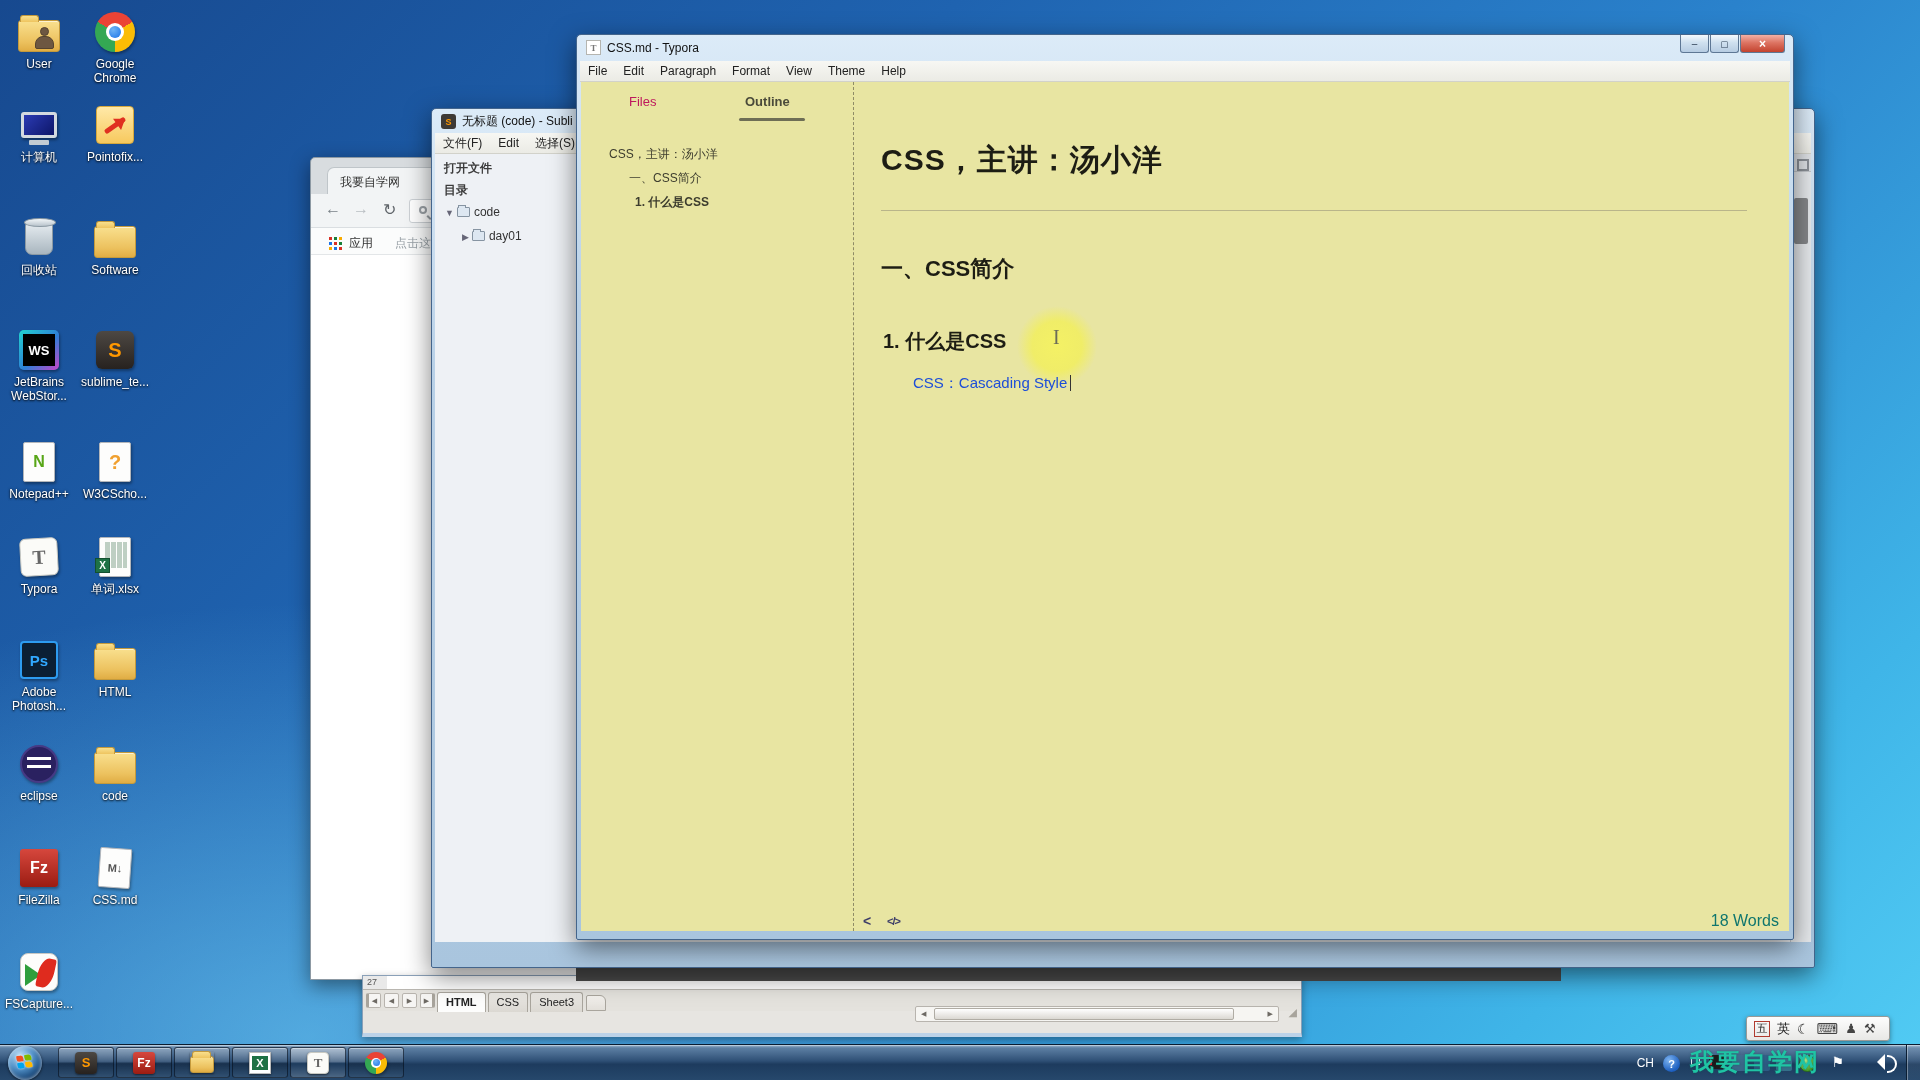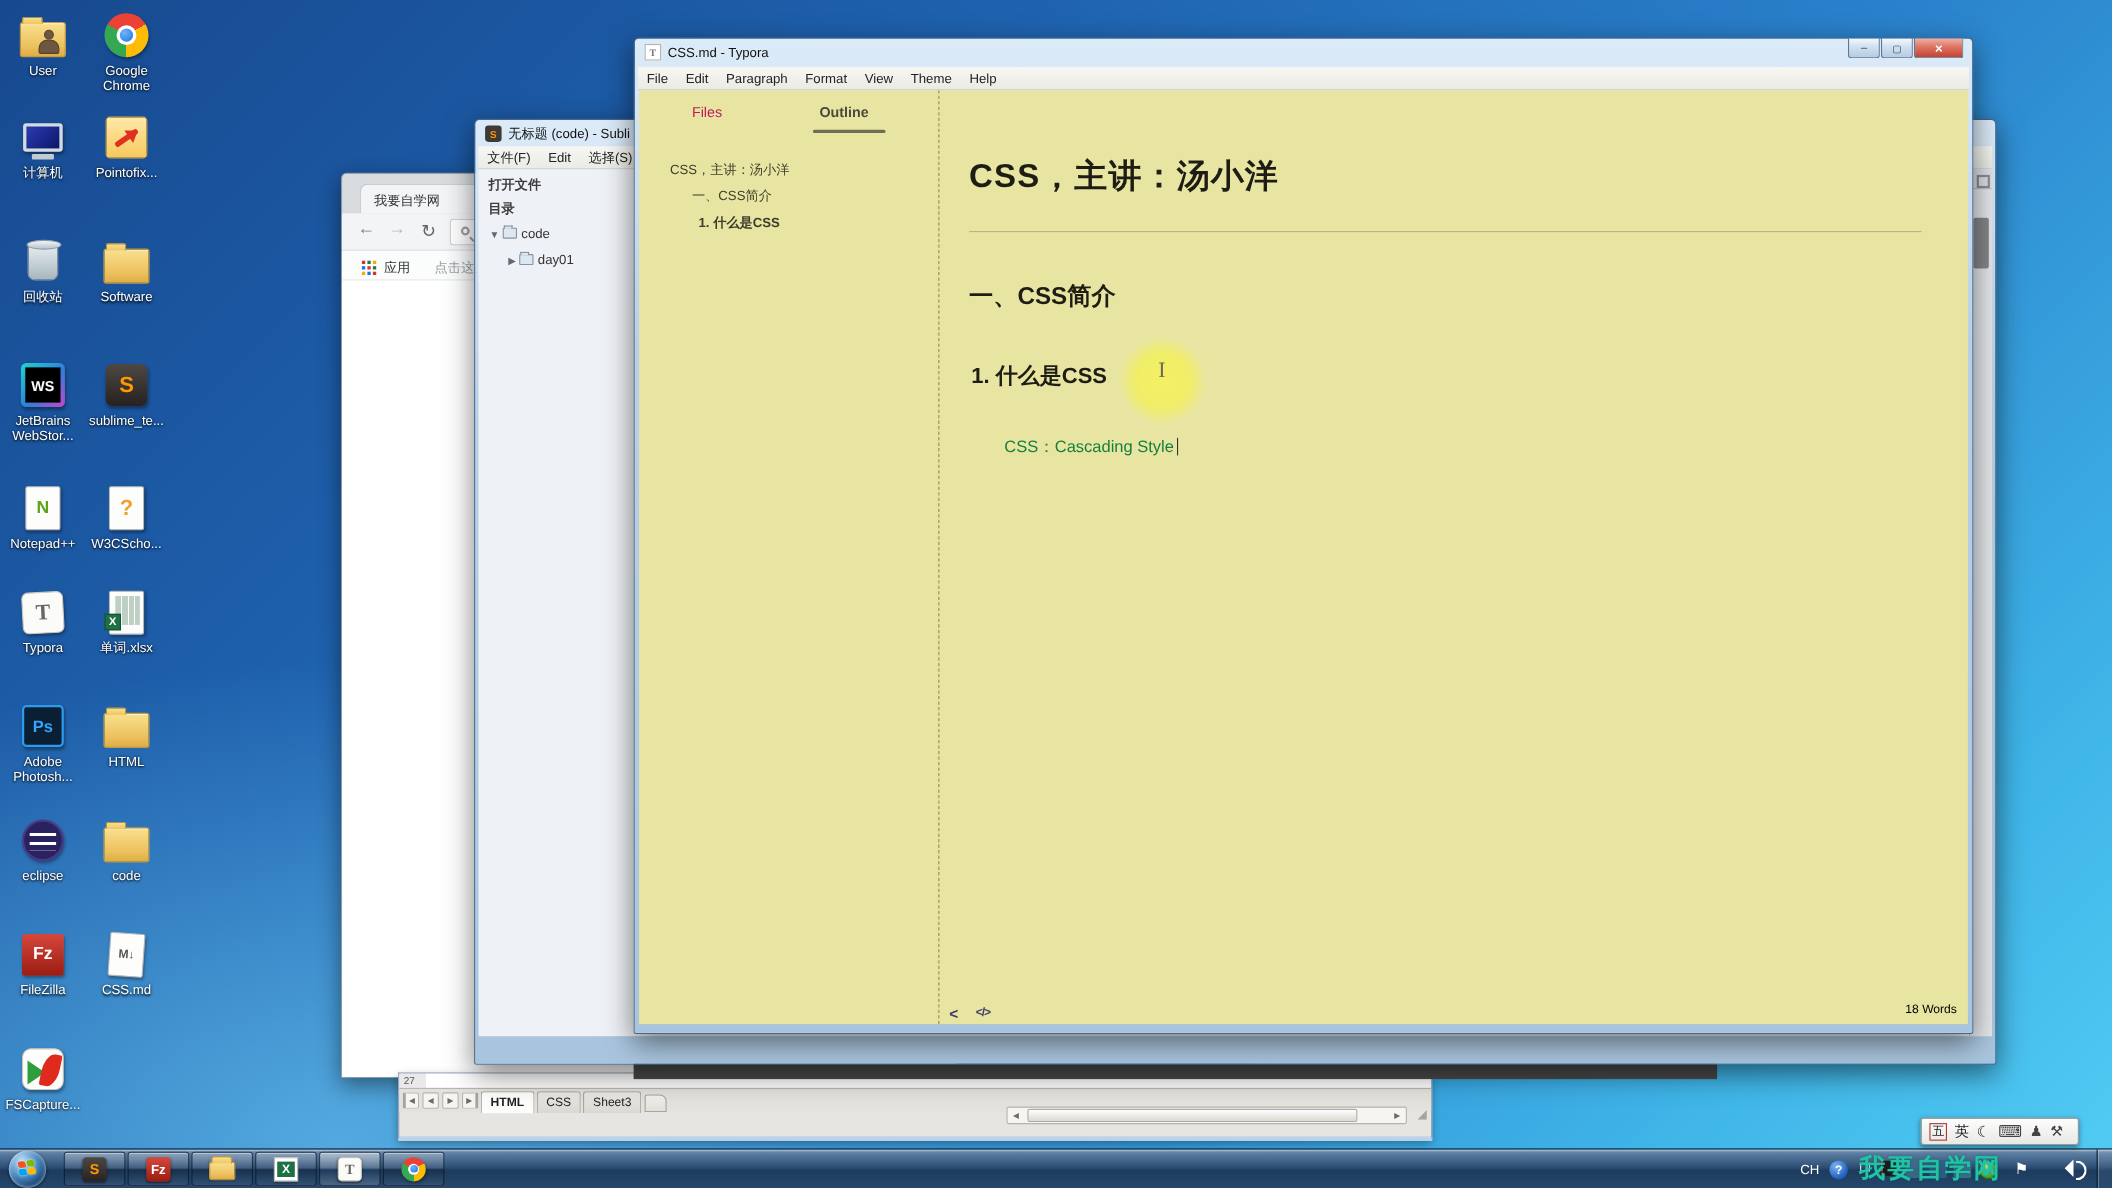--- a/index.html
+++ b/index.html
@@ -85,27 +85,27 @@
   #typwin { left:576px; top:34px; width:1218px; height:906px; z-index:5; }
   .tcontent { position:absolute; left:4px; right:4px; top:47px; bottom:8px; background:#e8e5a2; overflow:hidden; }
   .vsep { position:absolute; left:272px; top:0; bottom:0; border-left:1px dashed #8f8c66; }
   .ttabs { position:absolute; top:12px; font-size:13px; }
   .outline-ul { position:absolute; left:158px; top:36px; width:66px; height:3px; background:#6e6e55; border-radius:2px; }
   .oitem { position:absolute; font-size:12px; color:#3d3d2e; white-space:nowrap; }
   .doc-title { position:absolute; left:300px; top:58px; font-size:30px; font-weight:600; color:#1d1d14; letter-spacing:1px; }
   .doc-hr { position:absolute; left:300px; right:42px; top:128px; border-top:1px solid #b9b58a; }
   .doc-h2 { position:absolute; left:300px; top:172px; font-size:22px; font-weight:bold; color:#1d1d14; }
   .doc-h3 { position:absolute; left:302px; top:246px; font-size:20px; font-weight:600; color:#1d1d14; }
-  .doc-p { position:absolute; left:332px; top:292px; font-size:15px; color:#15803d;margin-top:23px; }
+  .doc-p { position:absolute; left:332px; top:292px; font-size:15px; color:#1d4ed8; }
   .caret { display:inline-block; width:1px; height:16px; background:#333; margin-left:3px; vertical-align:-3px; }
   .hlcircle { position:absolute; left:436px; top:224px; width:80px; height:80px; border-radius:50%;
      background:radial-gradient(closest-side,#f4f165 0%,#f0ed68 62%, rgba(240,237,104,0) 100%); }
   .ibeam { position:absolute; left:472px; top:244px; font-family:"Liberation Serif",serif; font-size:20px; color:#6c6c58; }
   .tfoot-ic { position:absolute; font-weight:bold; color:#3d3d68; }
-  .wordcount { position:absolute; right:10px; top:830px; font-size:11px; color:#000000; }
+  .wordcount { position:absolute; right:10px; top:830px; font-size:16px; color:#0f766e; }
 
   
   #darkstrip { left:576px; top:967px; width:985px; height:14px; background:#4b4b4b; border-top:1px solid #3a3a3a; z-index:3; }
 
   
   #excelwin { left:362px; top:975px; width:940px; height:62px; background:#e7e5e1; border:1px solid #8aa0b8; border-bottom:4px solid #bcd2e8; z-index:2; box-shadow:0 3px 8px rgba(0,0,0,.35); }
   .xgrid { position:absolute; left:0; top:0; right:0; height:13px; background:linear-gradient(90deg,#e9e9e9 0 24px,#fff 24px), repeating-linear-gradient(90deg, transparent 0 79px, #d9dde2 79px 80px); font-size:9px; color:#555; }
   .xrow { position:absolute; left:4px; top:1px; }
   .xtabs { position:absolute; left:0; top:13px; right:0; height:22px; background:#e4e2dd; border-top:1px solid #b9b6b0; display:flex; align-items:center; font-size:11px; color:#222; }
   .xnav { width:15px; height:15px; background:#f6f5f3; border:1px solid #b8b4ae; border-radius:2px; margin-left:3px; display:flex; align-items:center; justify-content:center; font-size:7px; color:#6e6a64; }

